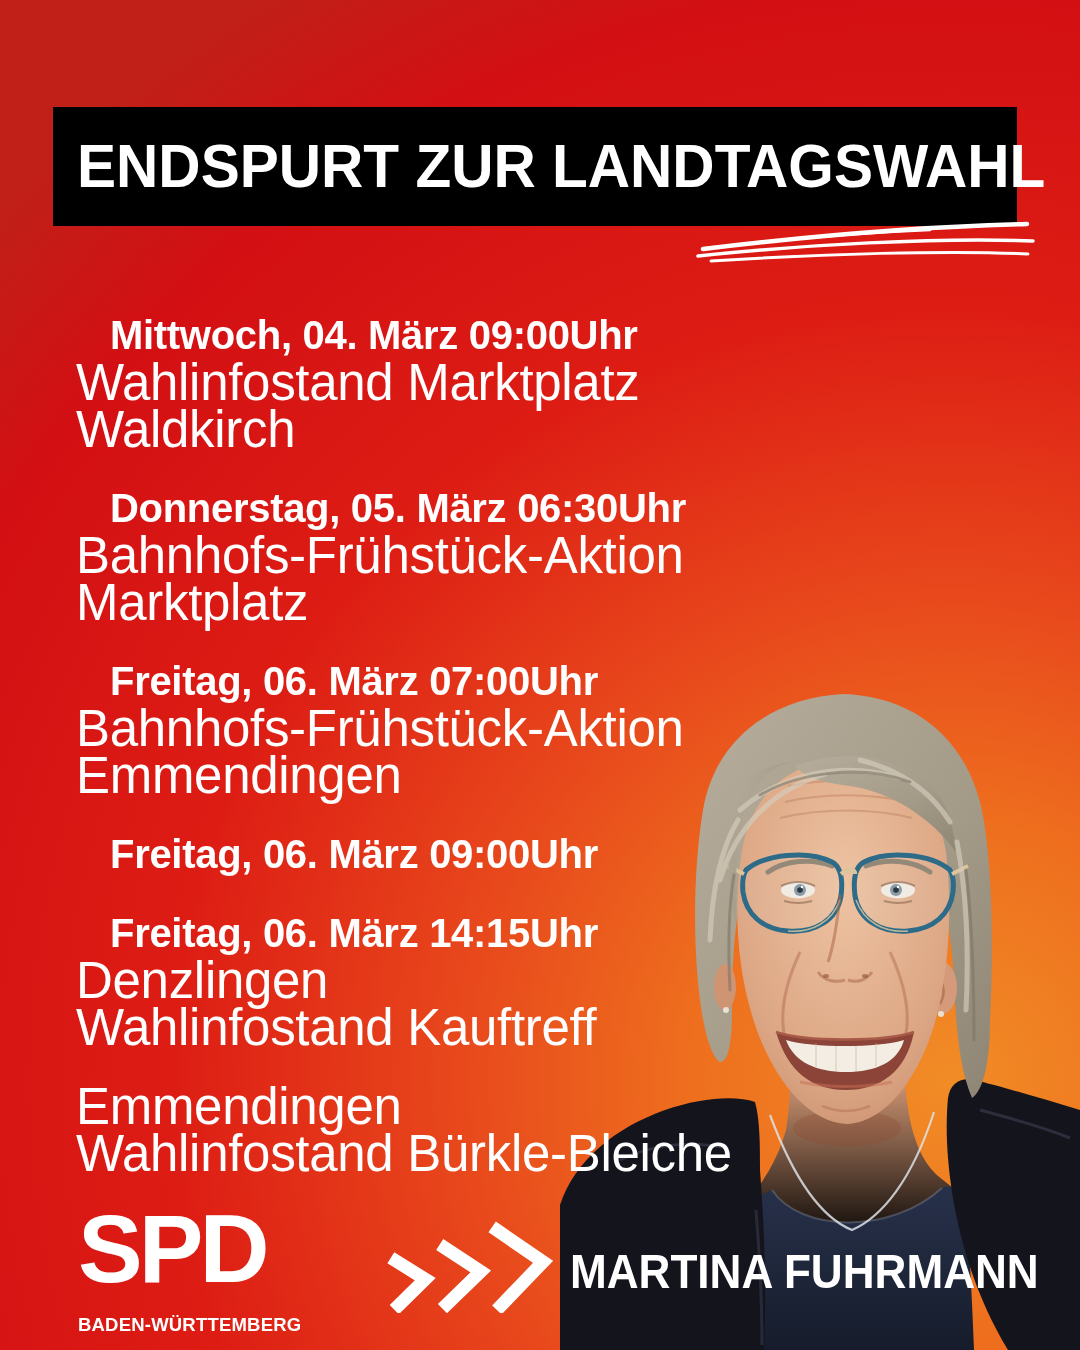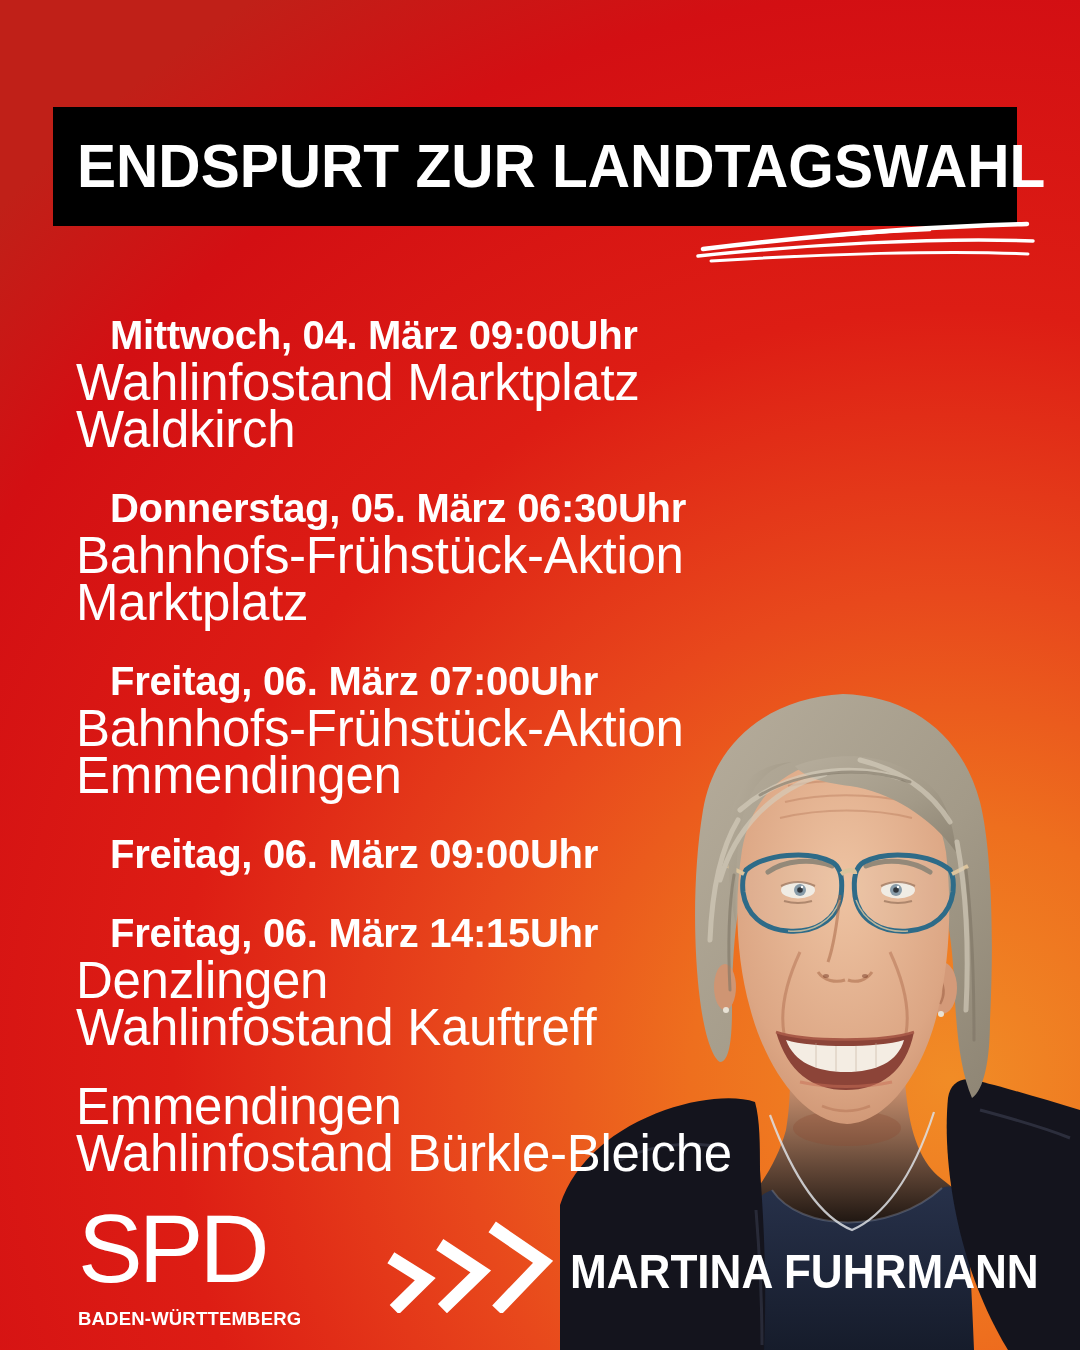--- a/index.html
+++ b/index.html
@@ -36,22 +36,22 @@
     letter-spacing:-0.3px;white-space:nowrap;margin-left:34px;
   }
   .event-location{
     color:var(--text-white);font-weight:400;font-size:51px;line-height:47px;
     letter-spacing:-0.3px;
   }
   
   .portrait{position:absolute;left:560px;top:690px;width:520px;height:660px;z-index:2;}
   
   .logo{position:absolute;left:78px;top:1203px;z-index:3;color:var(--text-white);}
-  .logo-text{font-weight:400;font-size:97px;line-height:92px;letter-spacing:-4px;}
-  .logo-subtext{font-weight:700;font-size:18.5px;letter-spacing:0.2px;margin-top:13px;}
+  .logo-text{font-weight:700;font-size:97px;line-height:92px;letter-spacing:-4px;}
+  .logo-subtext{font-weight:700;font-size:18.5px;letter-spacing:0.2px;margin-top:19px;}
   .chevrons{position:absolute;left:378px;top:1218px;width:175px;height:95px;z-index:4;}
   .candidate-name{
     position:absolute;left:570px;top:1243px;z-index:4;
     color:var(--text-white);font-weight:700;font-size:49px;letter-spacing:0px;
     white-space:nowrap;transform:scaleX(.9);transform-origin:left top;
   }
 </style>
 </head>
 <body>
 

